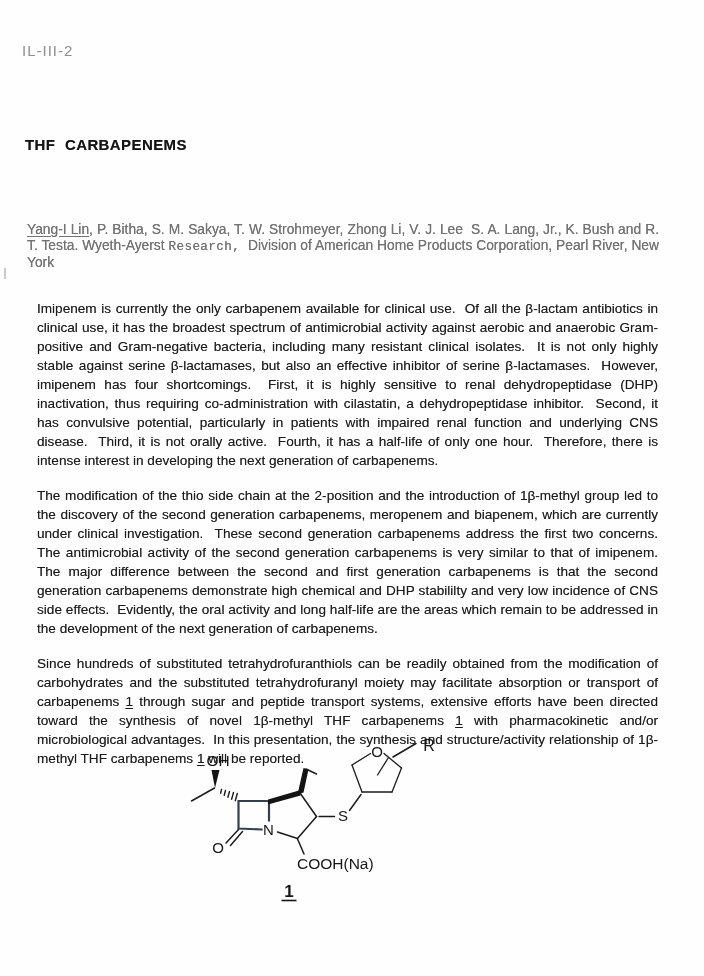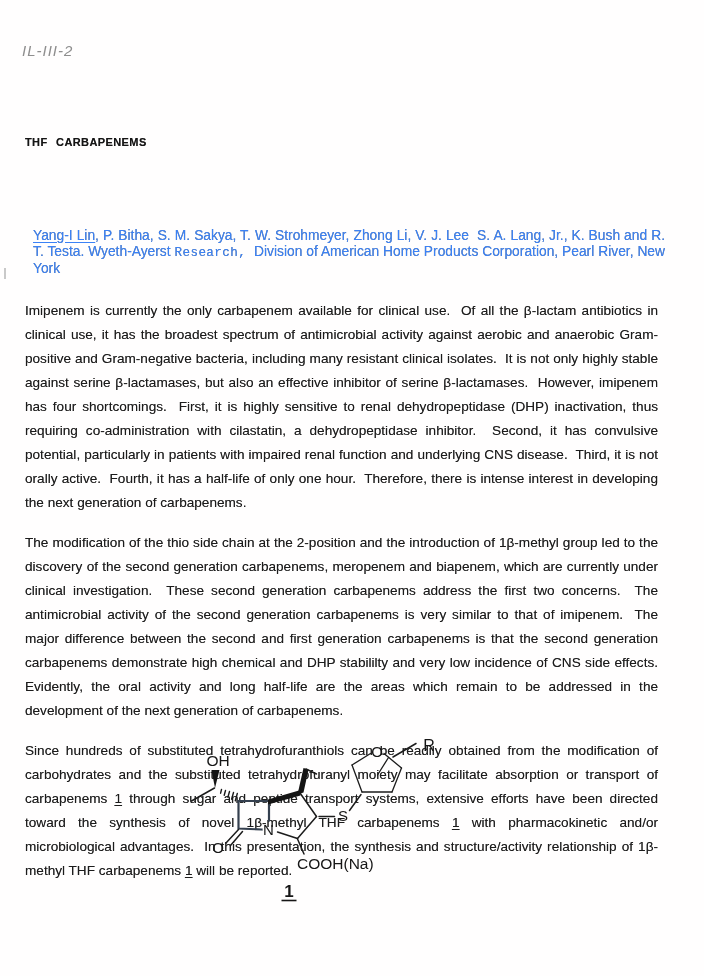--- a/index.html
+++ b/index.html
@@ -6,49 +6,49 @@
   .page{
     position:relative;
     width:704px;height:976px;
     background:#fffefe;
     overflow:hidden;
     font-family:"Liberation Sans",sans-serif;
     color:#1e1e1e;
   }
   .hdr-left{
     position:absolute;left:22px;top:42px;
-    font-size:15px;color:#8e8e8e;letter-spacing:1px;font-style:italic;
+    font-size:15px;color:#8e8e8e;letter-spacing:1px;
   }
   .hdr-right{
     position:absolute;right:82px;top:42px;
     font-size:15.5px;color:#474747;letter-spacing:1.2px;
     text-shadow:0 0 .5px rgba(60,60,60,.6);
   }
   .title{
     position:absolute;left:25px;top:136px;margin:0;
-    font-size:11px;font-weight:bold;letter-spacing:.4px;word-spacing:5px;
+    font-size:15px;font-weight:bold;letter-spacing:.4px;word-spacing:5px;
     color:#151515;text-shadow:0 0 .4px rgba(0,0,0,.55);
   }
   .authors{
-    position:absolute;left:25px;top:220px;width:632px;margin:8px;
+    position:absolute;left:25px;top:220px;width:632px;margin:2px;
     font-size:13.8px;line-height:16px;text-align:justify;
-    white-space:pre-wrap;color:#3b82f6;
+    white-space:pre-wrap;color:#737373;
     text-shadow:0 0 .4px rgba(0,0,0,.5);
   }
   .authors .u{text-decoration:underline;text-underline-offset:2px;}
   .authors .mono{
     font-family:"Liberation Mono",monospace;
     font-size:12.6px;letter-spacing:.4px;
   }
   .body{
     position:absolute;left:25px;top:299px;width:633px;
   }
   .para{
-    margin:0 0 16px 0;
-    font-size:13.6px;line-height:24px;text-align:justify;
+    margin:0 0 16px 12px;
+    font-size:13.6px;line-height:19px;text-align:justify;
     white-space:pre-wrap;color:#1c1c1c;
     text-shadow:0 0 .4px rgba(0,0,0,.5);
   }
   .num-u{text-decoration:underline;text-underline-offset:2px;}
   .figure{position:absolute;left:180px;top:735px;}
   .figure text{
     font-family:"Liberation Sans",sans-serif;
     fill:#161616;stroke:none;
   }
   .figure .bond{stroke:#1c1c1c;stroke-width:1.5;fill:none;stroke-linecap:round;}

